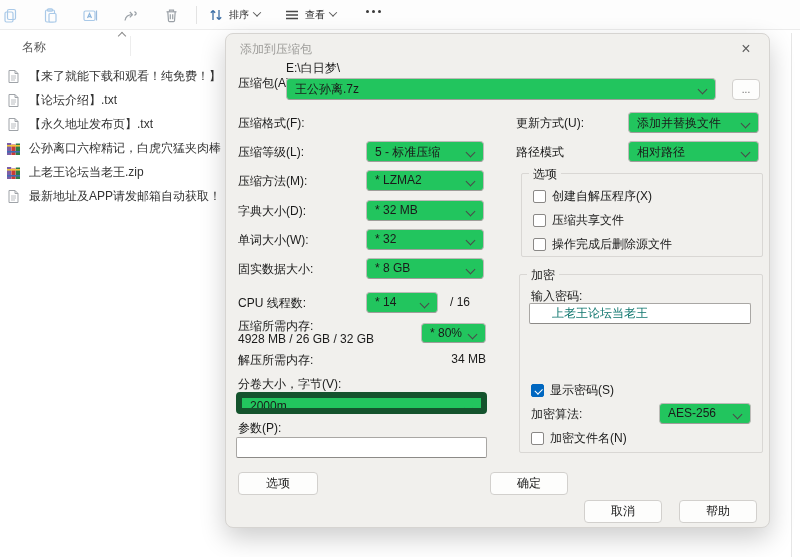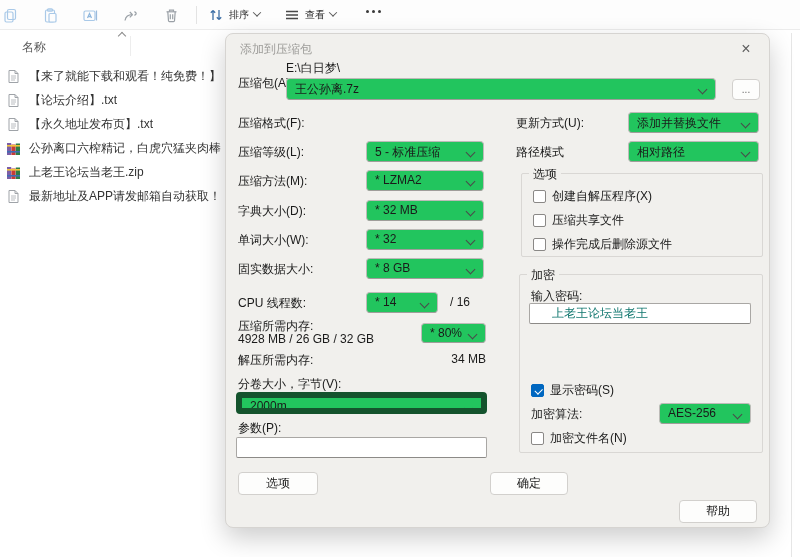--- a/index.html
+++ b/index.html
@@ -232,14 +232,15 @@
     <span>显示密码(S)</span>
   </div>
   <div class="lbl" style="left:305px; top:372px">加密算法:</div>
   <div class="combo" style="left:433px; top:369px; width:92px"><span>AES-256</span></div>
   <div class="cbrow" style="left:305px; top:396px">
     <span class="cb"></span>
     <span>加密文件名(N)</span>
   </div>
 
   <div class="btn" style="left:264px; top:438px; width:78px">确定</div>
+  <div class="btn" style="left:358px; top:466px; width:78px">取消</div>
   <div class="btn" style="left:453px; top:466px; width:78px">帮助</div>
 </div>
 
 </body></html>

